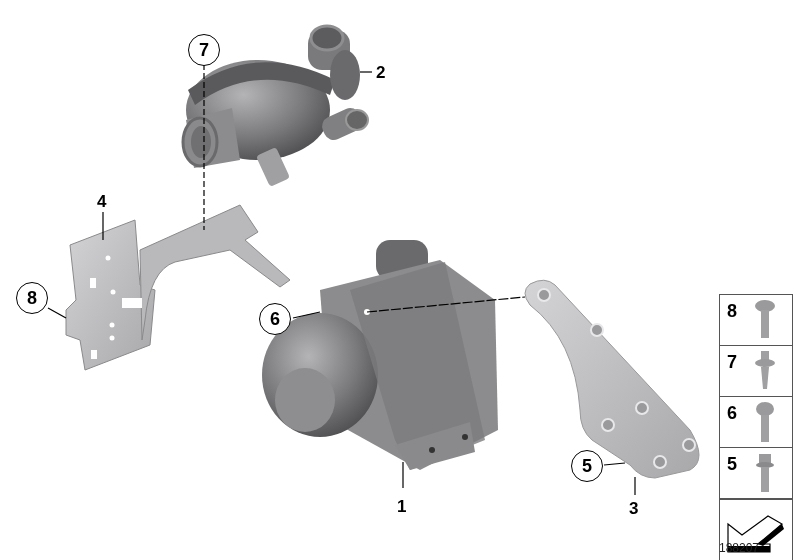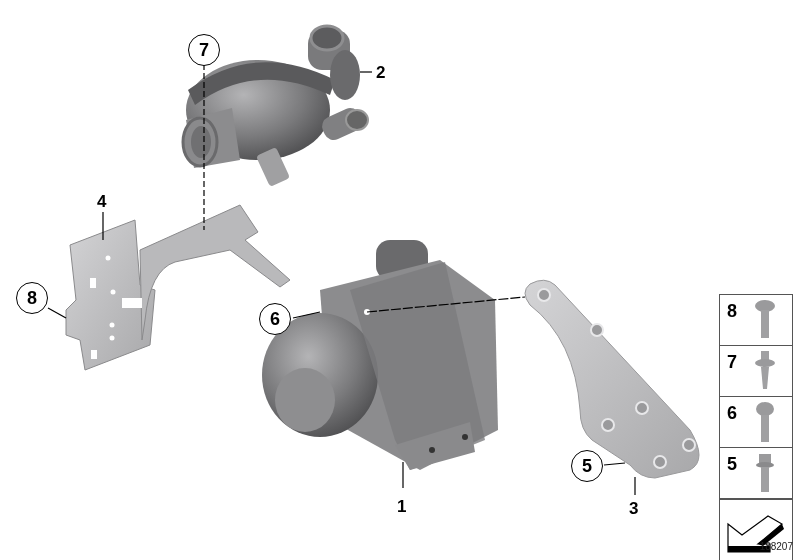--- a/index.html
+++ b/index.html
@@ -6,21 +6,21 @@
   body{width:800px;height:560px;position:relative;overflow:hidden;font-family:"Liberation Sans",sans-serif;}
   .canvas{position:absolute;left:0;top:0;width:800px;height:560px;}
   .callout{position:absolute;font-weight:bold;font-size:17px;color:#000;line-height:1;}
   .circ{position:absolute;width:32px;height:32px;border:1.6px solid #000;border-radius:50%;display:flex;align-items:center;justify-content:center;font-weight:bold;font-size:18px;box-sizing:border-box;background:#fff;}
   .legend{position:absolute;left:719px;top:294px;width:74px;}
   .cell{position:relative;height:50px;border:1px solid #555;border-bottom:none;}
   .cell.last{border-bottom:1px solid #555;}
   .cell .num{position:absolute;left:7px;top:6px;font-weight:bold;font-size:18px;}
   .cell svg{position:absolute;left:30px;top:3px;}
   .arrowcell{height:60px;border:1px solid #555;position:relative;}
-  .imgid{position:absolute;left:719px;top:541px;width:74px;text-align:right;font-size:10px;color:#222;}
+  .imgid{position:absolute;left:719px;top:541px;width:74px;text-align:left;font-size:12px;color:#222;}
 </style>
 </head>
 <body>
 
 <svg class="canvas" viewBox="0 0 800 560">
   <defs>
     <radialGradient id="gDark" cx="40%" cy="35%" r="70%">
       <stop offset="0" stop-color="#b4b4b6"></stop>
         <stop offset="0.6" stop-color="#7a7a7c"></stop>
         <stop offset="1" stop-color="#4e4e50"></stop>

